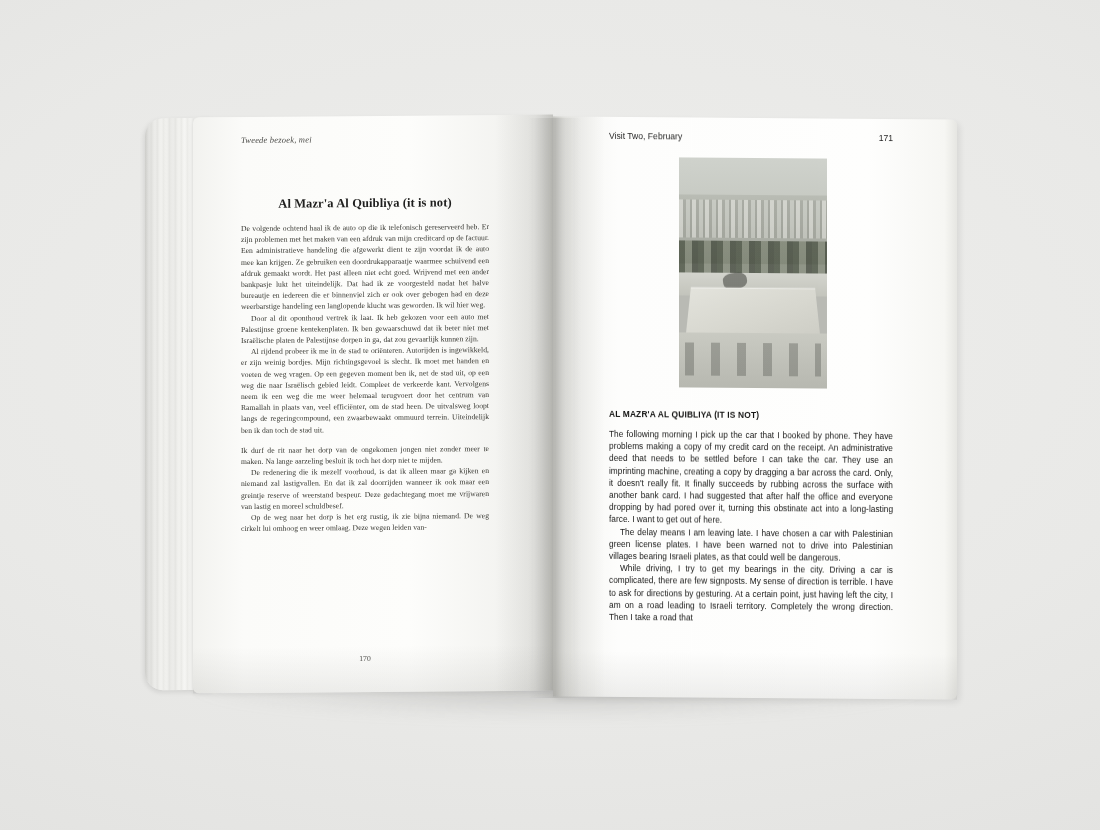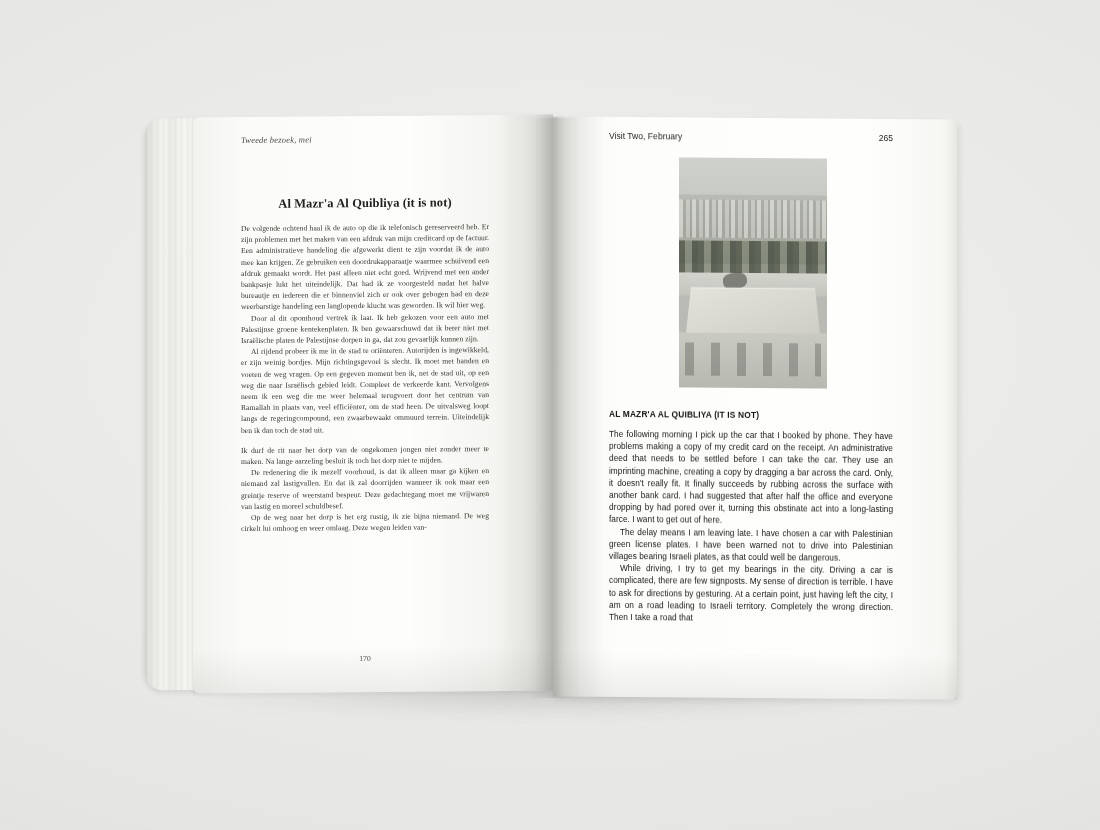--- a/index.html
+++ b/index.html
@@ -317,21 +317,21 @@
         <div class="folio-left">170</div>
       </div>
       <div class="curve-left"></div>
       <div class="page-bottom-shade"></div>
     </div>
 
     <div class="page" id="page-right">
       <div class="rp-inner">
         <div class="rp-head">
           <span>Visit Two, February</span>
-          <span>265</span>
+          <span>171</span>
         </div>
 
         <div class="rp-photo">
           <div class="ph-sky"></div>
           <div class="ph-city"></div>
           <div class="ph-trees"></div>
           <div class="ph-midwall"></div>
           <div class="ph-figure"></div>
           <div class="ph-roof"></div>
           <div class="ph-lowerwall"></div>

